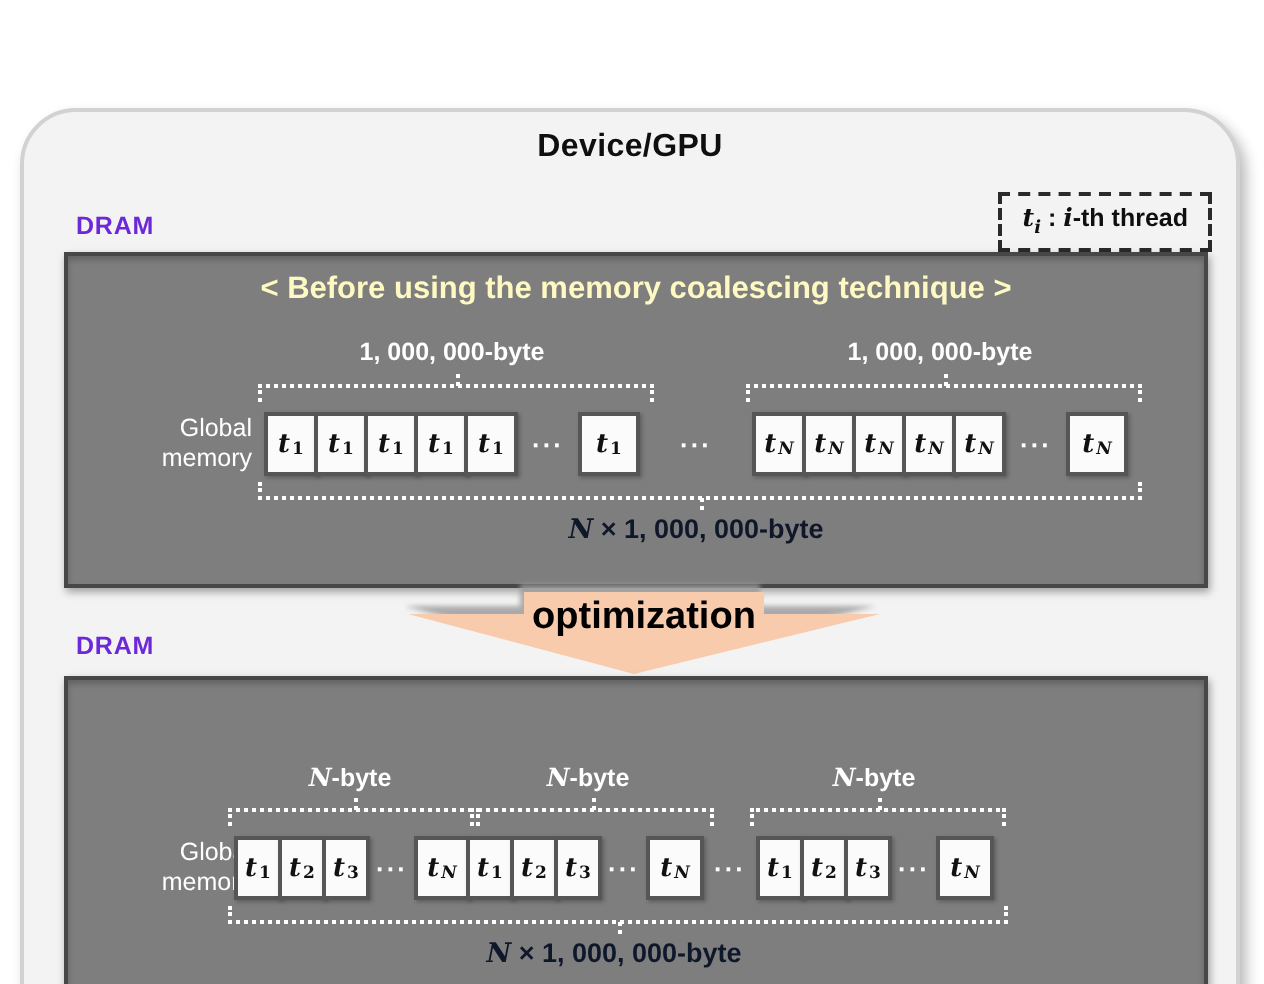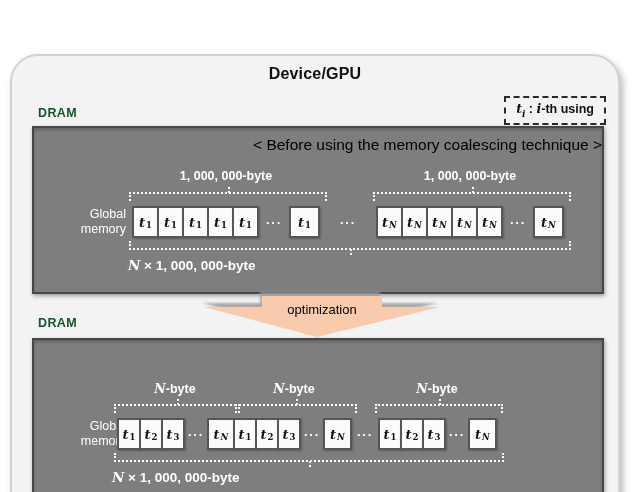--- a/index.html
+++ b/index.html
@@ -8,30 +8,30 @@
   .device { position:absolute; left:10px; top:6px; width:610px; height:478px;
             background:#f3f3f3; border:2px solid #d2d2d2; border-radius:28px;
             box-shadow:3px 4px 7px rgba(0,0,0,.28); box-sizing:border-box;margin-top:48px; }
   .device-title { position:absolute; top:9px; left:0; width:100%; text-align:center;
                   font-size:16px; font-weight:bold; color:#0f0f0f; letter-spacing:.2px; }
   .legend { position:absolute; top:40px; right:12px; border:2px dashed #2a2a2a;
             padding:3px 10px 4px 10px; font-size:12.5px; font-weight:bold; color:#0f0f0f; }
   .mvar { font-family:"DejaVu Serif", serif; font-style:italic; font-weight:bold; }
   .mathnum { font-family:Liberation Sans, sans-serif; }
   .legend sub { font-family:"DejaVu Serif", serif; font-style:italic; font-size:9px; }
-  .dram-label { position:absolute; font-size:12.5px; font-weight:bold; color:#14532d; letter-spacing:.4px;text-align:center; }
+  .dram-label { position:absolute; font-size:12.5px; font-weight:bold; color:#6d28d9; letter-spacing:.4px;text-align:center; }
   #dram1 { left:26px; top:50px; }
   #dram2 { left:26px; top:260px; }
   .drambox { position:absolute; left:20px; width:572px; height:168px; background:#7e7e7e;
              border:2px solid #474747; box-sizing:border-box;
              box-shadow: inset 0 2px 3px rgba(0,0,0,.22), 1px 2px 4px rgba(0,0,0,.35); }
   #box1 { top:70px; }
   #box2 { top:282px; }
-  .boxtitle { position:absolute; top:8px; left:0; width:100%; text-align:right;
-              color:#000000; font-weight:normal; font-size:15.5px; }
+  .boxtitle { position:absolute; top:8px; left:0; width:100%; text-align:center;
+              color:#fef9c3; font-weight:bold; font-size:15.5px; }
   .seglabel { position:absolute; top:41px; height:16px; text-align:center; color:#ffffff;
               font-weight:bold; font-size:12.5px; white-space:nowrap; }
   .brk { position:absolute; height:7px; }
   .brk-top { border-top:2px dotted #fff; border-left:2px dotted #fff; border-right:2px dotted #fff; top:64px; }
   .brk-top::after { content:""; position:absolute; left:50%; top:-7px; height:6px; border-left:2px dotted #fff; }
   .brk-bot { border-bottom:2px dotted #fff; border-left:2px dotted #fff; border-right:2px dotted #fff; top:113px; }
   .brk-bot::after { content:""; position:absolute; left:50%; bottom:-7px; height:6px; border-left:2px dotted #fff; }
   .memlabel { position:absolute; left:6px; top:79px; width:86px; text-align:right;
               color:#ffffff; font-weight:normal; font-size:12.5px; line-height:15px; }
   .cellrow { position:absolute; top:78px; height:32px; display:flex; align-items:center; }
@@ -49,37 +49,37 @@
   .cellgroup .cell:only-child { width:31px; }
   #row2 .cell { width:24px; }
   #row2 .cell.ncell { width:28px; }
   #row2 .cellgroup .cell:only-child { width:29px; }
   .sep { color:#ffffff; font-weight:bold; font-size:13px; letter-spacing:1px;
          display:flex; align-items:center; justify-content:center; }
   #row1 .sep { width:30px; }
   #row1 .sep.big { width:56px; }
   #row2 .sep { width:22px; }
   #row2 .sep.big { width:26px; }
-  .totallabel { position:absolute; top:129px; color:#ffffff;
+  .totallabel { position:absolute; top:129px; text-align:center; color:#0f172a;
                 font-weight:bold; font-size:13.5px; white-space:nowrap; }
   #total1 { left:94px; width:440px; }
   #total2 { left:78px; width:390px; }
   .arrow-svg { position:absolute; left:190px; top:234px; }
   .opt-label { position:absolute; left:240px; top:240px; width:140px; height:26px;
                display:flex; align-items:center; justify-content:center;
-               font-size:13px; font-weight:normal; color:#000; }
+               font-size:19px; font-weight:bold; color:#000; }
 </style>
 </head>
 <body>
 
 <div class="stage">
   <div class="device">
     <div class="device-title">Device/GPU</div>
 
-    <div class="legend"><span class="mvar">t</span><sub>i</sub><span> : </span><span class="mvar">i</span><span>-th using</span></div>
+    <div class="legend"><span class="mvar">t</span><sub>i</sub><span> : </span><span class="mvar">i</span><span>-th thread</span></div>
 
     <div class="dram-label" id="dram1">DRAM</div>
 
     <div class="drambox" id="box1">
       <div class="boxtitle">&lt; Before using the memory coalescing technique &gt;</div>
 
       <div class="seglabel" style="left:102px;width:180px;"><span class="mathnum">1, 000, 000</span><span>-byte</span></div>
       <div class="seglabel" style="left:346px;width:180px;"><span class="mathnum">1, 000, 000</span><span>-byte</span></div>
 
       <div class="brk brk-top" style="left:95px;width:194px;"></div>

